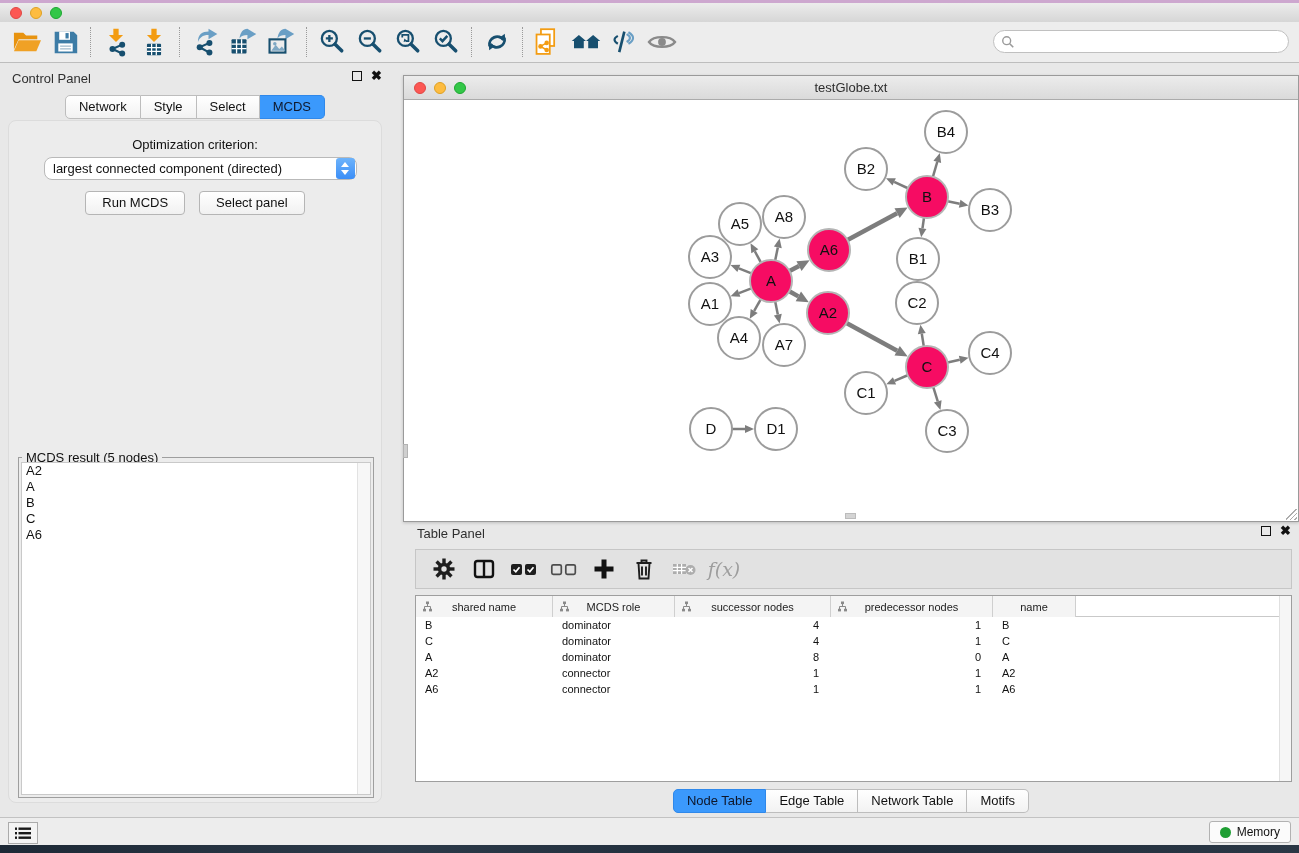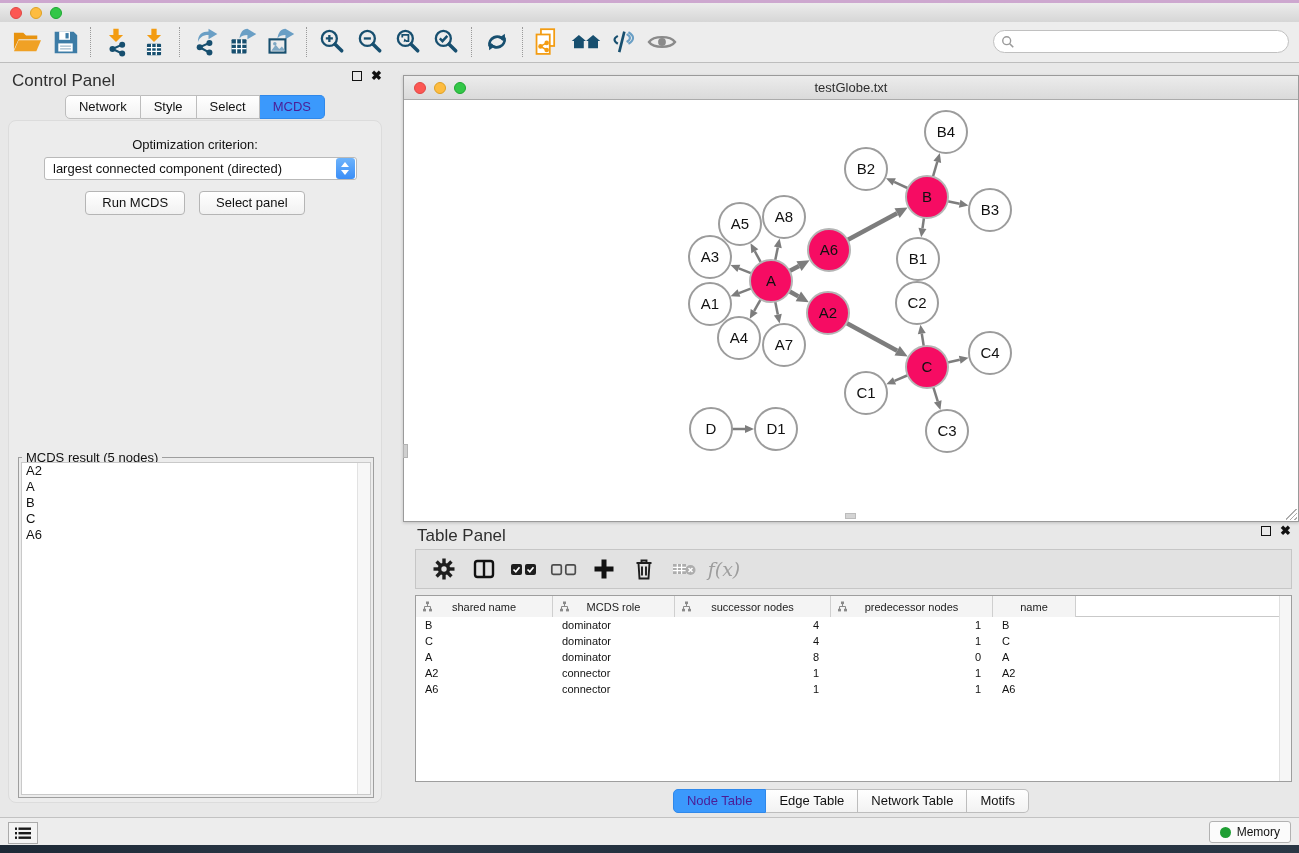--- a/index.html
+++ b/index.html
@@ -27,36 +27,36 @@
   #search-wrap { position:absolute; right:10px; top:8px; width:296px; height:23px;
     background:#fff; border:1px solid #c0c0c0; border-radius:12px;
     display:flex; align-items:center; padding-left:7px; }
   #search-wrap input { border:none; outline:none; flex:1; font-size:12px; background:transparent; height:18px; }
 
   
   #main { left:0; top:63px; width:1299px; height:754px; background:#e8e8e8; }
 
   
   #control-panel { left:0; top:0; width:390px; height:754px; }
-  .panel-title { font-size:17px; color:#2f2f2f; }
+  .panel-title { font-size:13px; color:#2f2f2f; }
   .panel-btns { position:absolute; right:8px; top:8px; display:flex; gap:9px; align-items:center; }
   .float-box { width:10px; height:10px; border:1.5px solid #111; display:inline-block; }
   .close-x { font-size:13px; font-weight:bold; color:#111; line-height:10px; }
   #cp-tabs { position:absolute; left:0; right:0; top:32px; display:flex; justify-content:center; }
   .seg { display:flex; }
   .seg .tab { font-size:13px; color:#111; background:linear-gradient(#ffffff,#f2f2f2);
     border:1px solid #bdbdbd; border-left:none; padding:3px 13px 4px; cursor:default; }
   .seg .tab:first-child { border-left:1px solid #bdbdbd; border-radius:5px 0 0 5px; }
   .seg .tab:last-child { border-radius:0 5px 5px 0; }
-  .seg .tab.active { background:#3b99fc; border-color:#2f88ea; color:#4c1d95; }
+  .seg .tab.active { background:#3b99fc; border-color:#2f88ea; color:#0f172a; }
   #cp-content { position:absolute; left:8px; top:57px; width:374px; height:683px;
     background:#ececec; border:1px solid #dcdcdc; border-radius:8px; }
   #opt-label { position:absolute; left:0; right:0; top:16px; text-align:center; font-size:13px; color:#111; }
   #criterion-select { position:absolute; left:35px; top:36px; width:313px; height:23px;
-    background:#fff; border:1px solid #b9b9b9; border-radius:3px;
+    background:#fff; border:1px solid #b9b9b9; border-radius:8px;
     display:flex; align-items:center; font-size:13px; color:#111; }
   #criterion-select .val { flex:1; padding-left:8px; white-space:nowrap; }
   #criterion-select .stepper { width:19px; height:21px; background:linear-gradient(#6db3fb,#3b8ef7);
     border-radius:3px; margin-right:1px; position:relative; }
   .chev-up, .chev-dn { position:absolute; left:5px; width:0; height:0; border-left:4.5px solid transparent; border-right:4.5px solid transparent; }
   .chev-up { top:4px; border-bottom:5px solid #fff; }
   .chev-dn { bottom:4px; border-top:5px solid #fff; }
   #cp-buttons { position:absolute; left:0; right:0; top:70px; display:flex; justify-content:center; gap:14px; }
   .push-btn { font-size:13px; color:#111; background:linear-gradient(#ffffff,#f1f1f1);
     border:1px solid #b5b5b5; border-radius:4px; padding:3px 16px 4px; cursor:default; }

